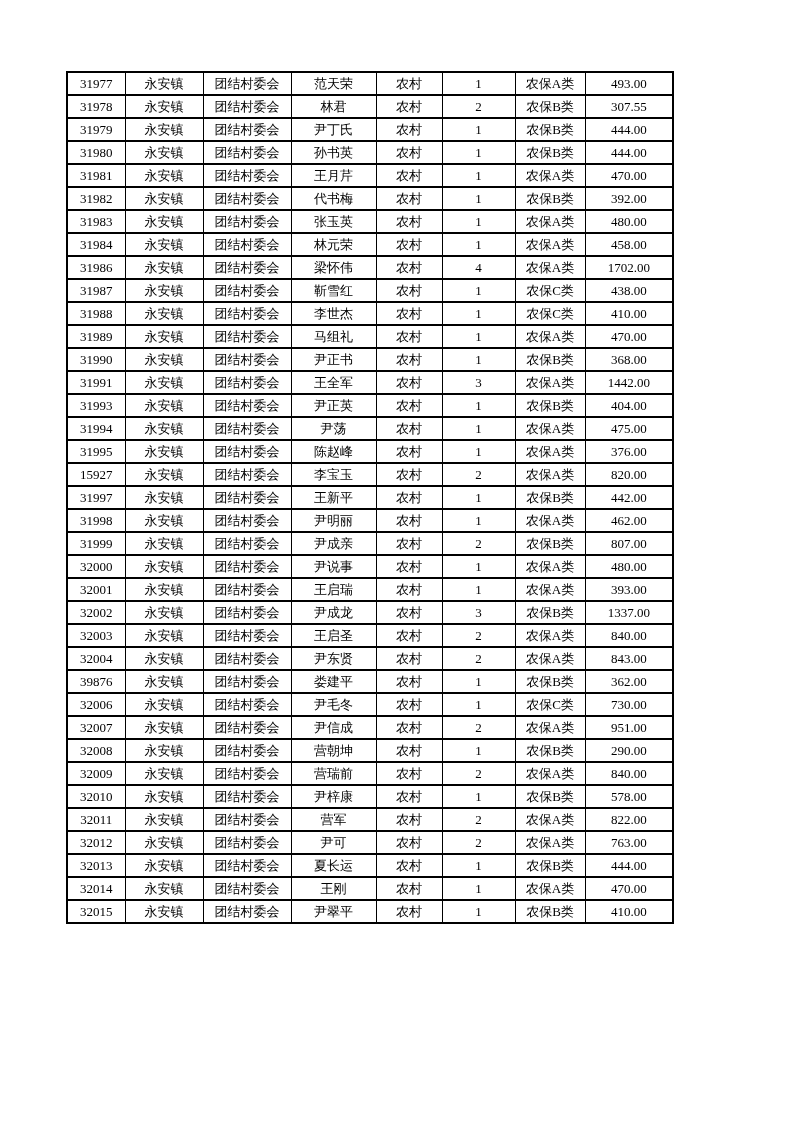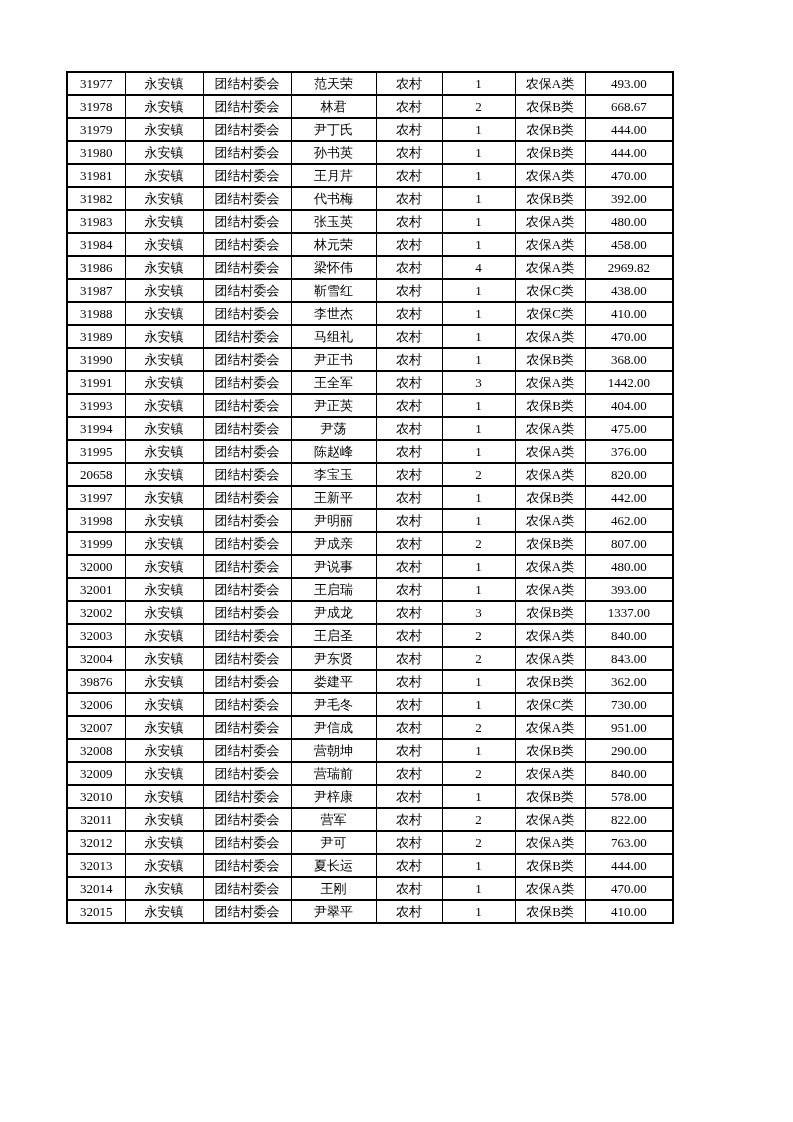--- a/index.html
+++ b/index.html
@@ -71,21 +71,21 @@
           <td>493.00</td>
         </tr>
         <tr>
           <td>31978</td>
           <td>永安镇</td>
           <td>团结村委会</td>
           <td>林君</td>
           <td>农村</td>
           <td>2</td>
           <td>农保B类</td>
-          <td>668.67</td>
+          <td>307.55</td>
         </tr>
         <tr>
           <td>31979</td>
           <td>永安镇</td>
           <td>团结村委会</td>
           <td>尹丁氏</td>
           <td>农村</td>
           <td>1</td>
           <td>农保B类</td>
           <td>444.00</td>
@@ -141,21 +141,21 @@
           <td>458.00</td>
         </tr>
         <tr>
           <td>31986</td>
           <td>永安镇</td>
           <td>团结村委会</td>
           <td>梁怀伟</td>
           <td>农村</td>
           <td>4</td>
           <td>农保A类</td>
-          <td>2969.82</td>
+          <td>1702.00</td>
         </tr>
         <tr>
           <td>31987</td>
           <td>永安镇</td>
           <td>团结村委会</td>
           <td>靳雪红</td>
           <td>农村</td>
           <td>1</td>
           <td>农保C类</td>
           <td>438.00</td>
@@ -224,21 +224,21 @@
           <td>31995</td>
           <td>永安镇</td>
           <td>团结村委会</td>
           <td>陈赵峰</td>
           <td>农村</td>
           <td>1</td>
           <td>农保A类</td>
           <td>376.00</td>
         </tr>
         <tr>
-          <td>20658</td>
+          <td>15927</td>
           <td>永安镇</td>
           <td>团结村委会</td>
           <td>李宝玉</td>
           <td>农村</td>
           <td>2</td>
           <td>农保A类</td>
           <td>820.00</td>
         </tr>
         <tr>
           <td>31997</td>

